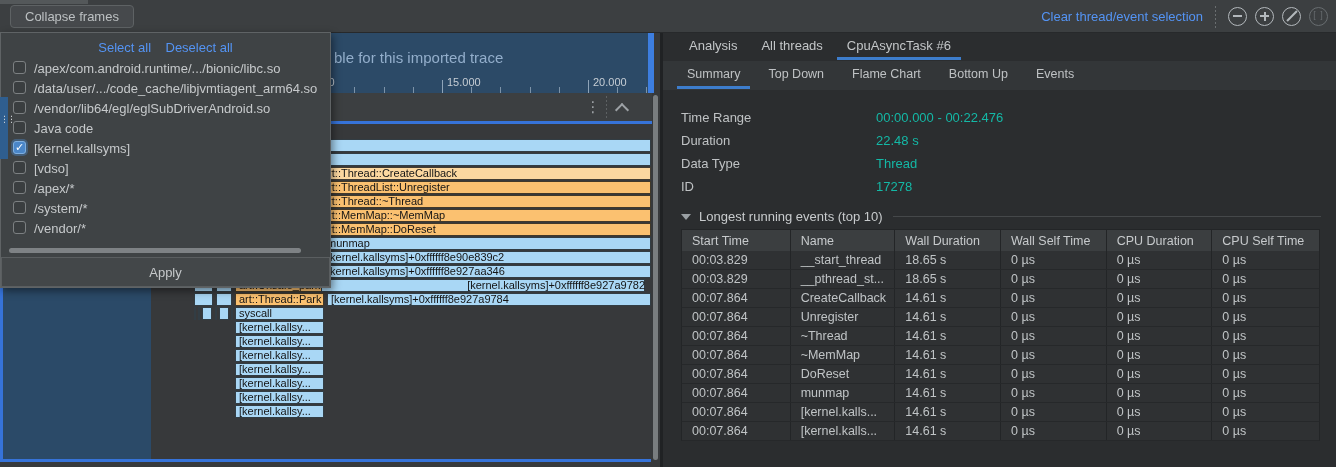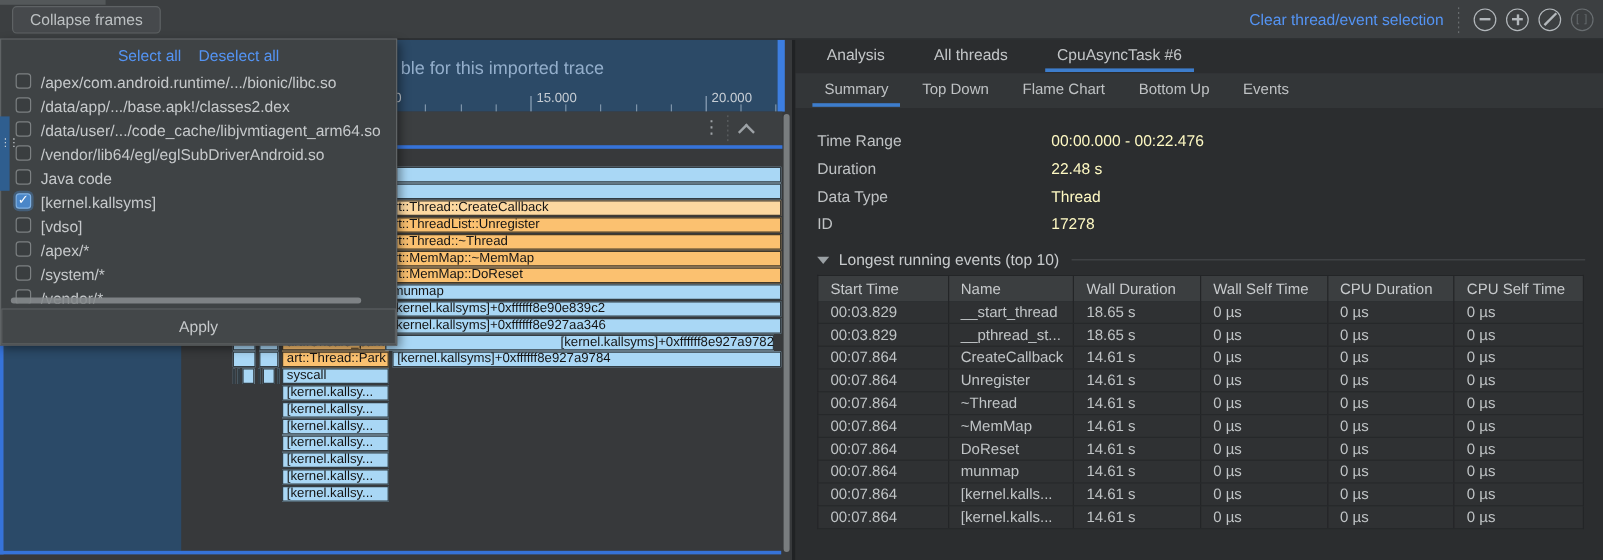--- a/index.html
+++ b/index.html
@@ -81,33 +81,33 @@
     font-family:inherit; text-align:center; }
 
   
   .drag-handle { position:absolute; left:0; top:97px; width:8px; height:62px; background:#2f5e8f; z-index:11; }
   .drag-handle::before { content:"⋮⋮"; color:#cfd4d8; font-size:9px; line-height:9px;
     letter-spacing:-2px; position:absolute; left:0px; top:18px; }
 
   
   .right { position:absolute; left:663px; top:33px; width:673px; height:434px; background:#2b2d2f; }
   .tabs { position:absolute; left:0; top:0; width:100%; height:28px; display:flex;
-    align-items:center; padding-left:14px; gap:17px; }
+    align-items:center; padding-left:14px; gap:0; }
   .tab { position:relative; padding:0 12px; height:28px; line-height:26px;
     color:#c3c6c8; font-size:13px; }
   .tab.sel::after { content:""; position:absolute; left:2px; right:2px; bottom:1px; height:3px; background:#3d7dcc; }
   .subtabs { position:absolute; left:0; top:28px; width:100%; height:29px; background:#333638;
     display:flex; align-items:center; padding-left:12px; gap:4px; }
   .subtab { position:relative; padding:0 12px; height:29px; line-height:27px; color:#bfc2c4; font-size:12.5px; }
   .subtab.sel::after { content:""; position:absolute; left:2px; right:2px; bottom:1px; height:3px; background:#3d7dcc; }
 
   .summary { position:absolute; left:18px; top:73px; }
   .sum-row { display:flex; height:23px; align-items:center; }
   .sum-label { width:195px; color:#bfc2c4; font-size:13px; }
-  .sum-value { color:#fef9c3; font-size:13px; }
+  .sum-value { color:#14b8a6; font-size:13px; }
 
   .section-hdr { position:absolute; left:18px; top:176px; width:640px; display:flex; align-items:center; }
   .tri { width:0; height:0; border-left:5px solid transparent; border-right:5px solid transparent;
     border-top:6px solid #9aa0a4; margin-right:8px; }
   .section-title { color:#c8cbcd; font-size:13px; white-space:nowrap; }
   .section-line { flex:1; height:1px; background:#45484a; margin-left:10px; }
 
   .tbl { position:absolute; left:18px; top:196px; width:639px; font-size:12.5px; }
   .tbl-hdr { display:flex; height:22px; background:#3b3e40; border:1px solid #232527; border-bottom:none; }
   .tbl-hdr .cell { color:#c7cacc; }
@@ -342,24 +342,20 @@
       <span class="link">Select all</span>
       <span class="link">Deselect all</span>
     </div>
     <div class="dd-list" id="ff-list">
         <div class="ff-item">
           <div class="cb"></div>
           <div>/apex/com.android.runtime/.../bionic/libc.so</div>
         </div>
         <div class="ff-item">
           <div class="cb"></div>
-          <div>/data/app/.../base.apk!/classes2.dex</div>
-        </div>
-        <div class="ff-item">
-          <div class="cb"></div>
           <div>/data/user/.../code_cache/libjvmtiagent_arm64.so</div>
         </div>
         <div class="ff-item">
           <div class="cb"></div>
           <div>/vendor/lib64/egl/eglSubDriverAndroid.so</div>
         </div>
         <div class="ff-item">
           <div class="cb"></div>
           <div>Java code</div>
         </div>

